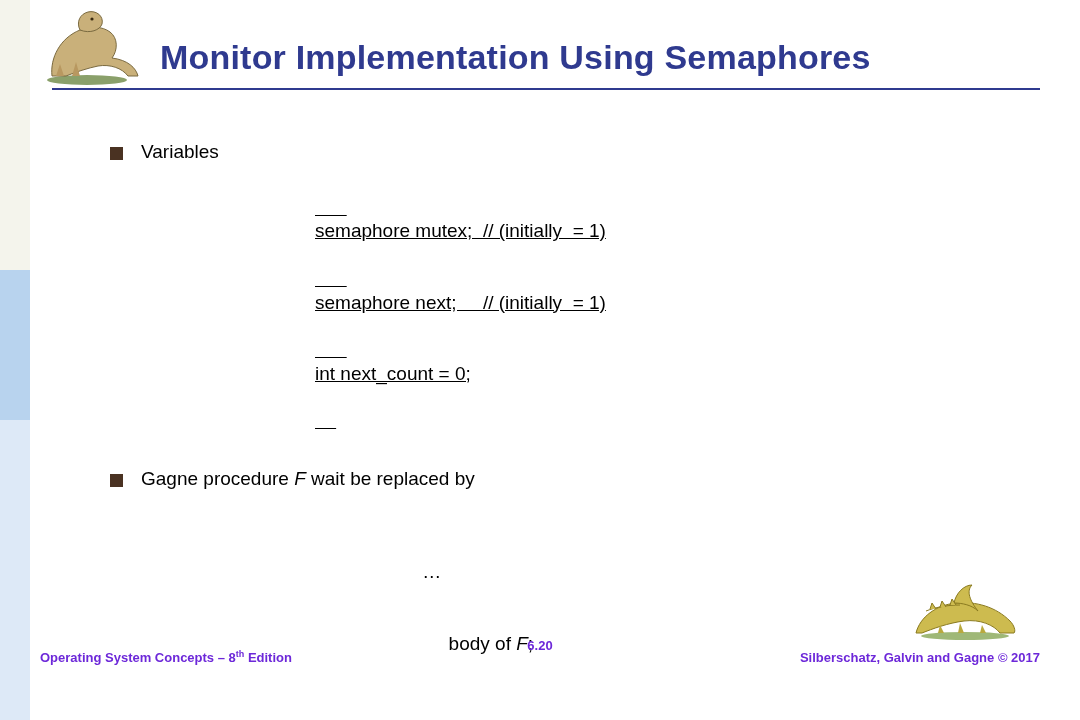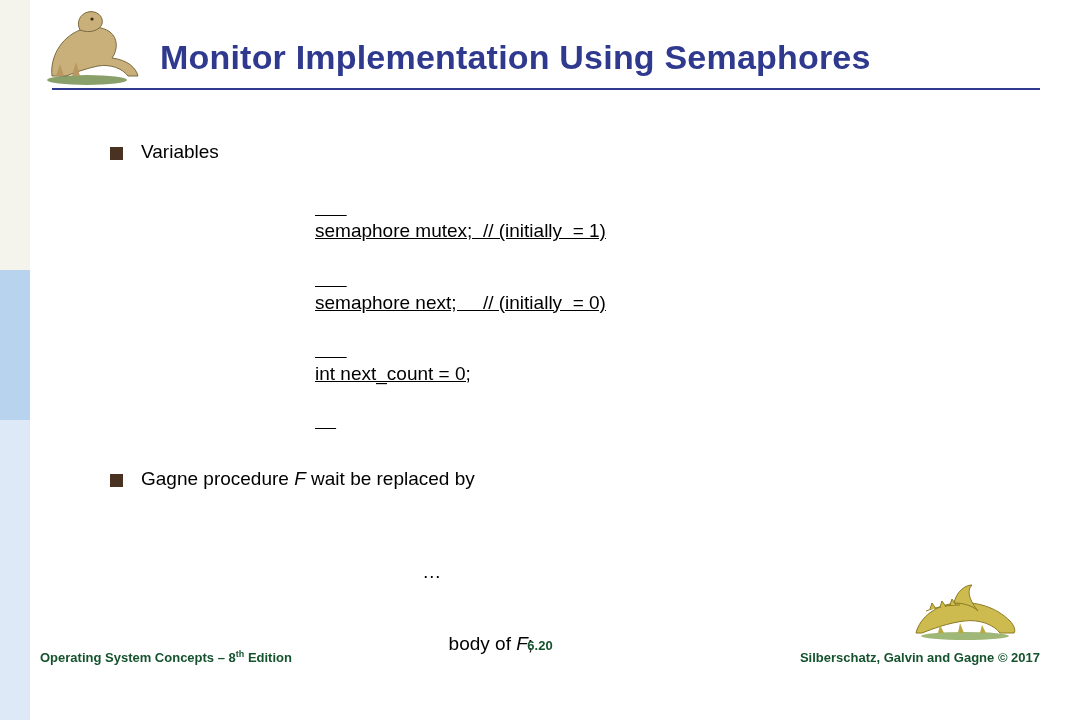--- a/index.html
+++ b/index.html
@@ -101,21 +101,21 @@
   .footer {
     position: absolute;
     bottom: 12px;
     left: 40px;
     right: 40px;
     display: flex;
     align-items: flex-end;
     justify-content: space-between;
     font-size: 13px;
     font-weight: bold;
-    color: #14532d;
+    color: #6d28d9;
     margin-top: 22px;
   }
   .footer .left sup { font-size: 9px; }
   .footer .center {
     position: absolute;
     left: 50%;
     transform: translateX(-50%);
     bottom: 12px;
   }
   .footer-dino {
@@ -151,21 +151,21 @@
 
   <div class="content">
 
     <div class="bullet-row">
       <div class="bullet-sq"></div>
       <div>Variables </div>
     </div>
 
     <div class="code-block">
       <div>semaphore mutex;  // (initially  = 1)</div>
-      <div>semaphore next;     // (initially  = 0)</div>
+      <div>semaphore next;     // (initially  = 1)</div>
       <div>int next_count = 0;</div>
     </div>
 
     <div class="spacer-lg"></div>
 
     <div class="bullet-row">
       <div class="bullet-sq"></div>
       <div>
         <span>Gagne procedure </span><span class="ital">F</span><span>  wait be replaced by</span>
       </div>

